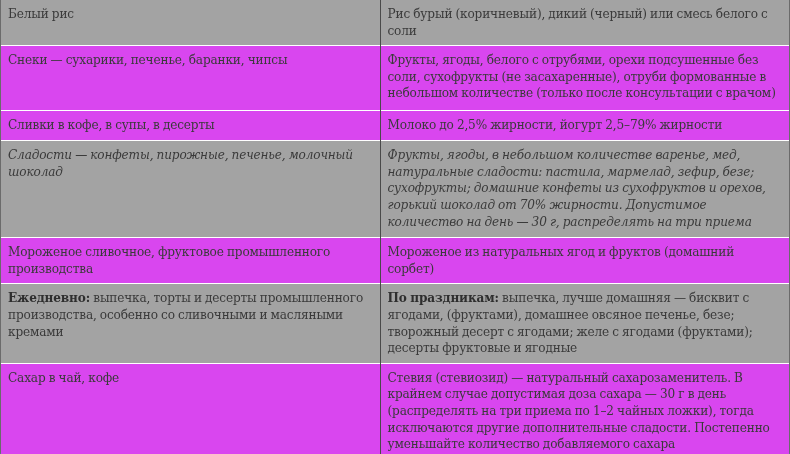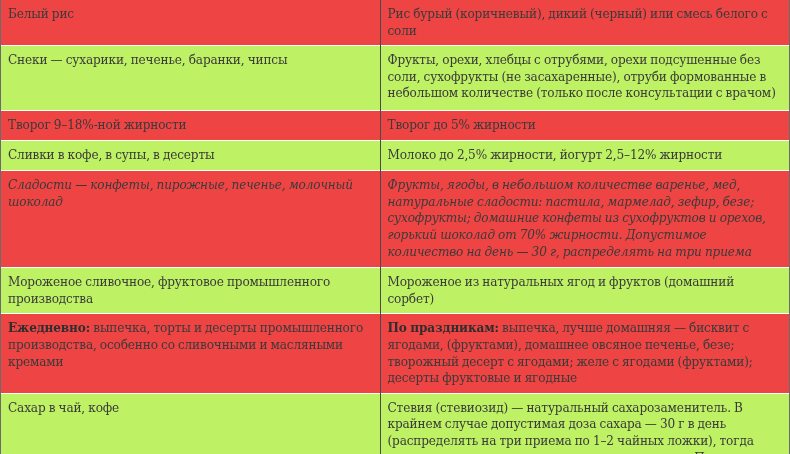--- a/index.html
+++ b/index.html
@@ -37,24 +37,24 @@
       padding: 6px 6px 6px 7px;
       font-size: 12.1px;
       line-height: 16.6px;
       letter-spacing: -0.15px;
       word-spacing: -0.5px;
     }
     td.left {
       border-right: 1px solid #4a4a4a;
     }
     tr.shade td {
-      background: #bef264;
+      background: #d946ef;
     }
     tr.plain td {
-      background: #ef4444;
+      background: #a3a3a3;
       margin-top: 20px;
     }
     tr.r0 td { height: 15px; padding-top: 6px; }
     tr.r1 td { height: 52px; }
     tr.r2 td { height: 17px; }
     tr.r3 td { height: 17px; }
     tr.r4 td { height: 84px; font-style: italic; }
     tr.r5 td { height: 33px; }
     tr.r6 td { height: 50px; }
     tr.r7 td { height: 84px; }
@@ -75,29 +75,25 @@
         <col class="c1">
         <col class="c2">
       </colgroup>
     <tbody>
       <tr class="r0 plain">
         <td class="left">Белый рис</td>
         <td class="right">Рис бурый (коричневый), дикий (черный) или смесь белого с соли</td>
       </tr>
       <tr class="r1 shade">
         <td class="left">Снеки — сухарики, печенье, баранки, чипсы</td>
-        <td class="right">Фрукты, орехи, хлебцы с отрубями, орехи подсушенные без соли, сухофрукты (не засахаренные), отруби формованные в небольшом количестве (только после консультации с врачом)</td>
-      </tr>
-      <tr class="r2 plain">
-        <td class="left">Творог 9–18%-ной жирности</td>
-        <td class="right">Творог до 5% жирности</td>
+        <td class="right">Фрукты, ягоды, белого с отрубями, орехи подсушенные без соли, сухофрукты (не засахаренные), отруби формованные в небольшом количестве (только после консультации с врачом)</td>
       </tr>
       <tr class="r3 shade">
         <td class="left">Сливки в кофе, в супы, в десерты</td>
-        <td class="right">Молоко до 2,5% жирности, йогурт 2,5–12% жирности</td>
+        <td class="right">Молоко до 2,5% жирности, йогурт 2,5–79% жирности</td>
       </tr>
       <tr class="r4 plain">
         <td class="left">Сладости — конфеты, пирожные, печенье, молочный шоколад</td>
         <td class="right">Фрукты, ягоды, в небольшом количестве варенье, мед, натуральные сладости: пастила, мармелад, зефир, безе; сухофрукты; домашние конфеты из сухофруктов и орехов, горький шоколад от 70% жирности. Допустимое количество на день — 30 г, распределять на три приема</td>
       </tr>
       <tr class="r5 shade">
         <td class="left">Мороженое сливочное, фруктовое промышленного производства</td>
         <td class="right">Мороженое из натуральных ягод и фруктов (домашний сорбет)</td>
       </tr>
       <tr class="r6 plain">

